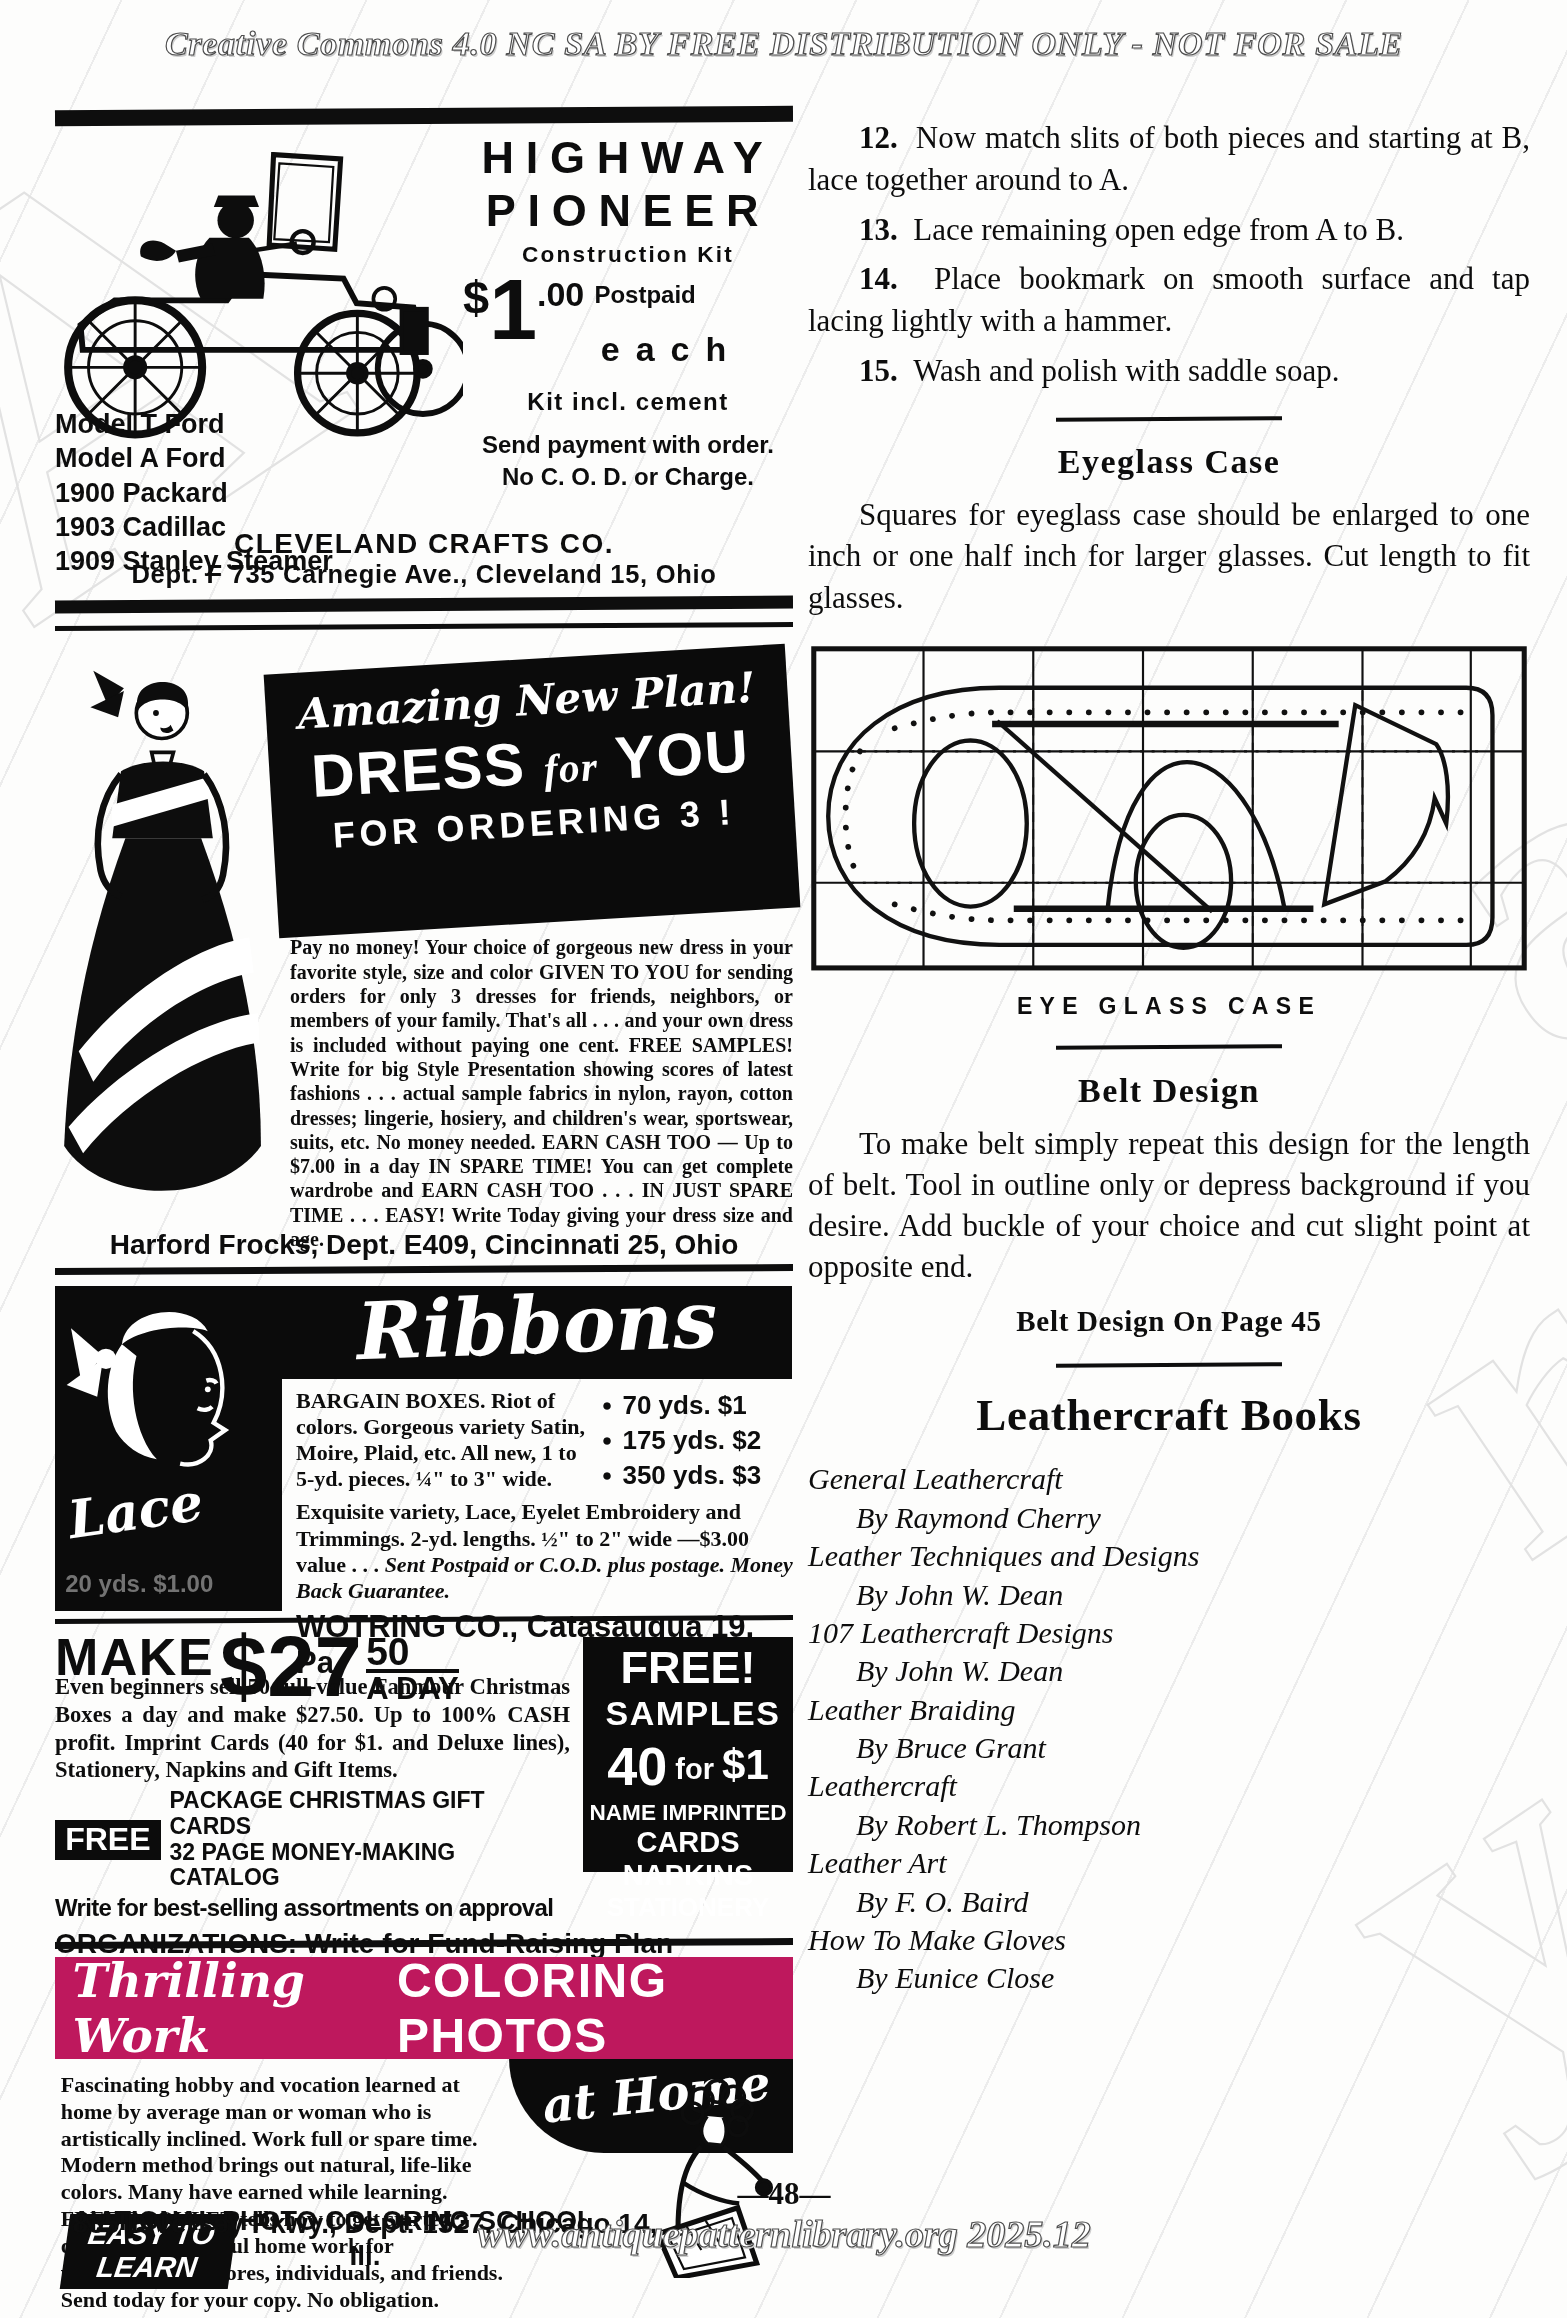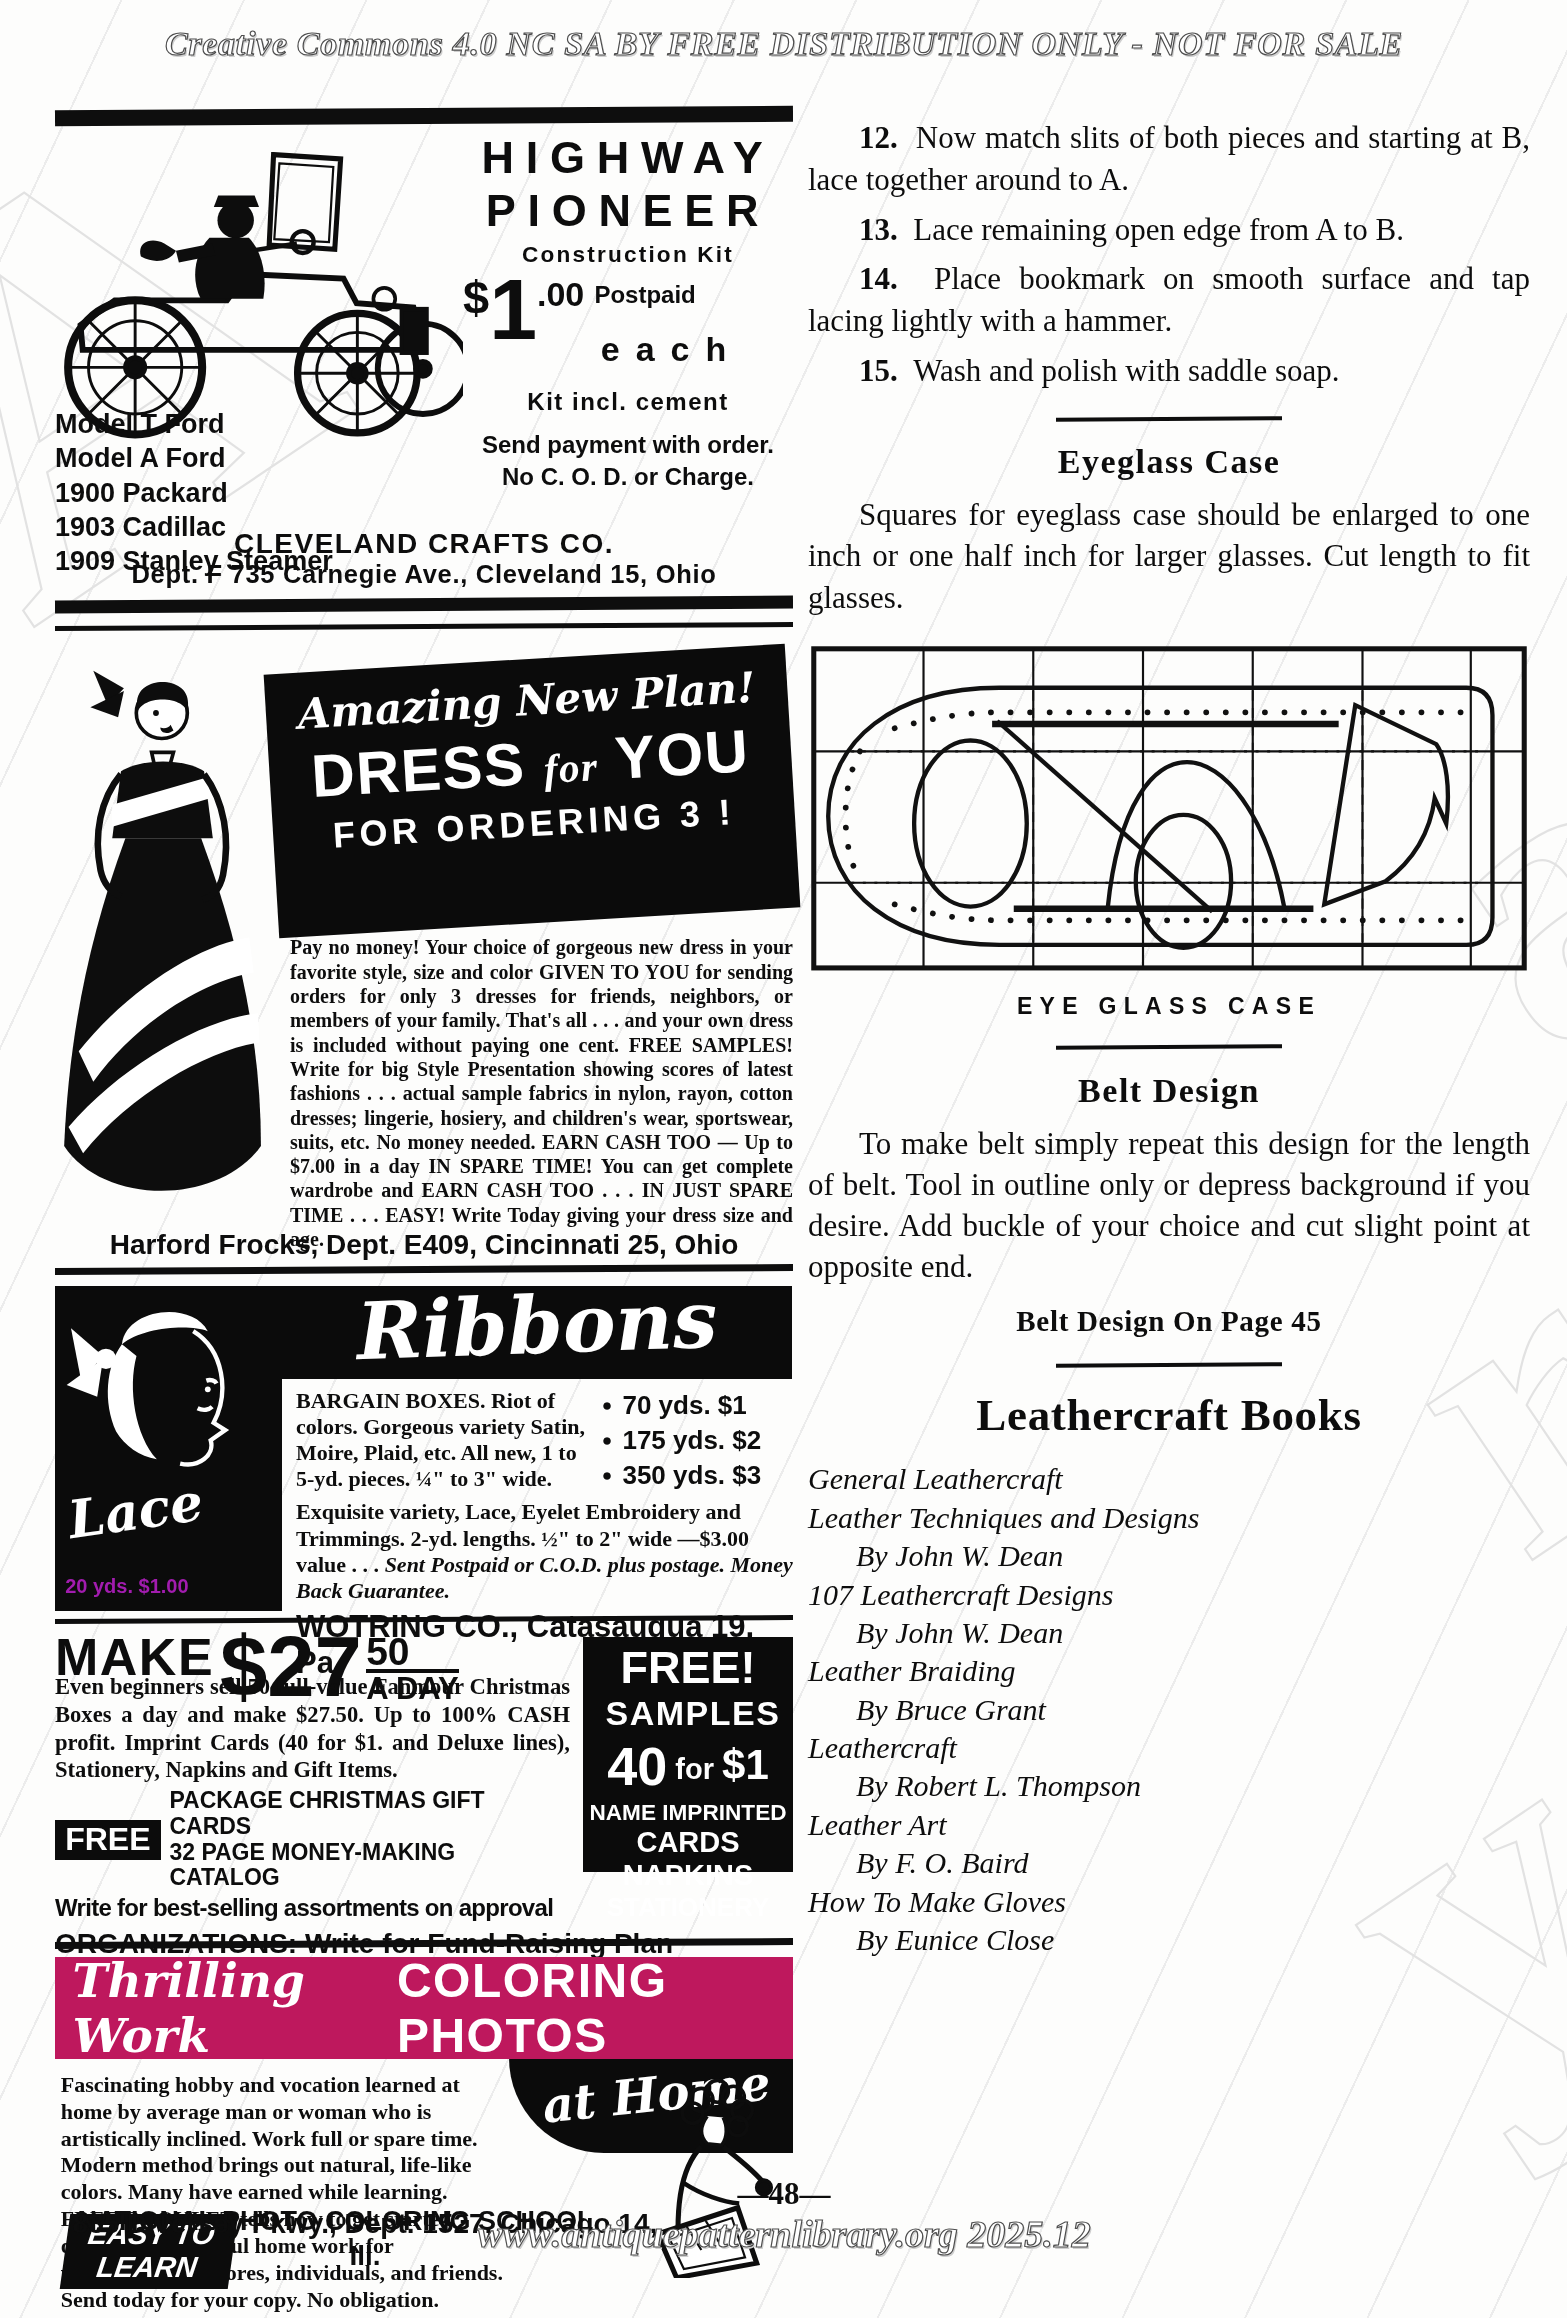--- a/index.html
+++ b/index.html
@@ -56,21 +56,21 @@
   .dress-body{position:absolute;left:235px;top:295px;width:503px;font-size:20px;line-height:1.215;}
   .dress-sig{position:absolute;left:0;bottom:0;width:100%;font-size:28px;}
 
   
   .rib{position:relative;height:325px;margin-top:13px;}
   .rib-left{position:absolute;left:0;top:0;width:227px;height:325px;background:#0b0b0b;}
   .rib-banner{position:absolute;left:227px;top:0;width:510px;height:93px;background:#0b0b0b;
     color:#fff;text-align:center;}
   .rib-title{font-size:79px;line-height:1.0;transform:rotate(-2deg);}
   .rib-lace{position:absolute;left:13px;bottom:70px;color:#fff;font-size:52px;transform:rotate(-8deg);}
-  .rib-20{position:absolute;left:10.2px;bottom:13px;color:#a21caf;font-size:20px;font-weight:bold;
+  .rib-20{position:absolute;left:10.2px;bottom:13px;color:#737373;font-size:24px;font-weight:bold;
     font-family:"Liberation Sans",sans-serif;}
   .rib-body{position:absolute;left:241px;top:102px;width:497px;}
   .rib-row{display:flex;}
   .rib-b1{width:297px;font-size:22px;line-height:1.18;font-weight:bold;}
   .rib-prices{width:191px;padding-left:8.7px;font-size:26px;font-weight:bold;
     font-family:"Liberation Sans",sans-serif;line-height:1.35;}
   .rib-price-item::before{content:"●";font-size:17.5px;margin-right:10.2px;vertical-align:2.9px;}
   .rib-b2{font-size:22px;line-height:1.2;font-weight:bold;margin-top:5.8px;}
   .rib-co{font-size:31px;margin-top:4.4px;}
 
@@ -428,20 +428,21 @@
 
     <div class="sec-head b ctr">Belt Design</div>
     <p class="para just">To make belt simply repeat this design for the length of belt. Tool in outline only or depress background if you desire. Add buckle of your choice and cut slight point at opposite end.</p>
     <div class="belt-note b ctr">Belt Design On Page 45</div>
 
     <div class="rule rule-short"></div>
 
     <div class="books-head b ctr">Leathercraft Books</div>
     <div>
       <div class="book-title">General Leathercraft</div>
+      <div class="book-author">By Raymond Cherry</div>
       <div class="book-title">Leather Techniques and Designs</div>
       <div class="book-author">By John W. Dean</div>
       <div class="book-title">107 Leathercraft Designs</div>
       <div class="book-author">By John W. Dean</div>
       <div class="book-title">Leather Braiding</div>
       <div class="book-author">By Bruce Grant</div>
       <div class="book-title">Leathercraft</div>
       <div class="book-author">By Robert L. Thompson</div>
       <div class="book-title">Leather Art</div>
       <div class="book-author">By F. O. Baird</div>

